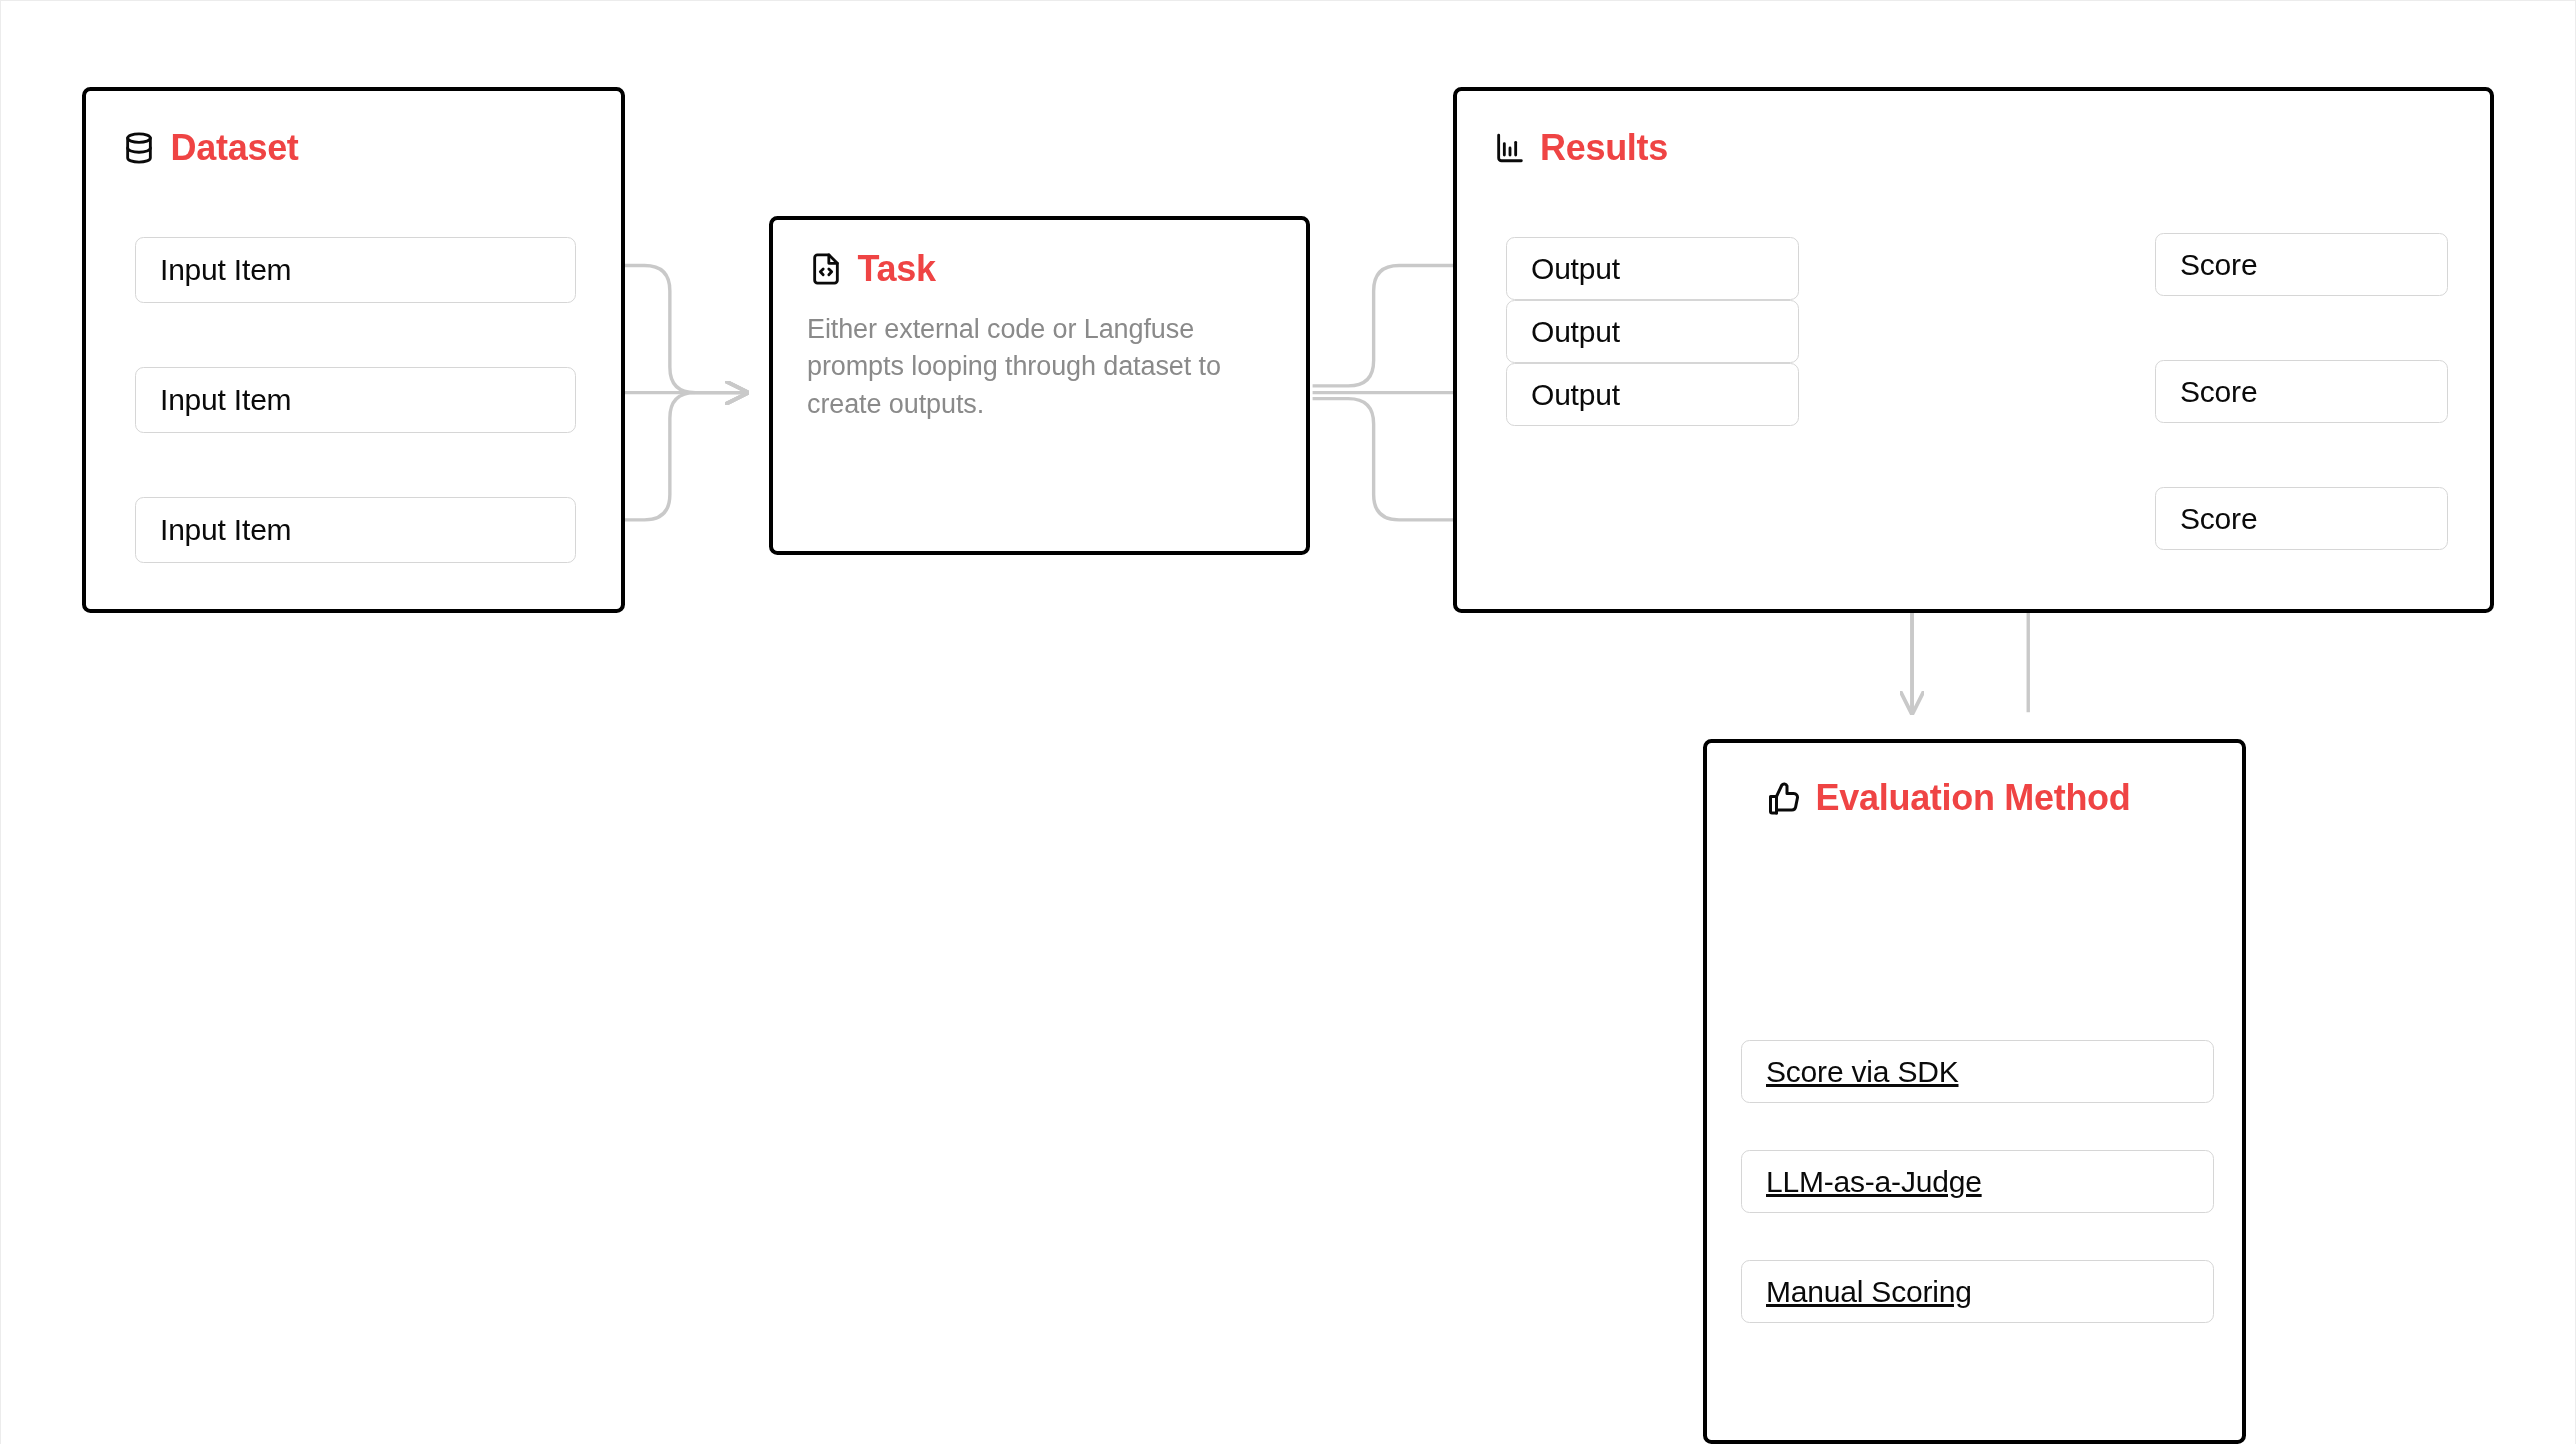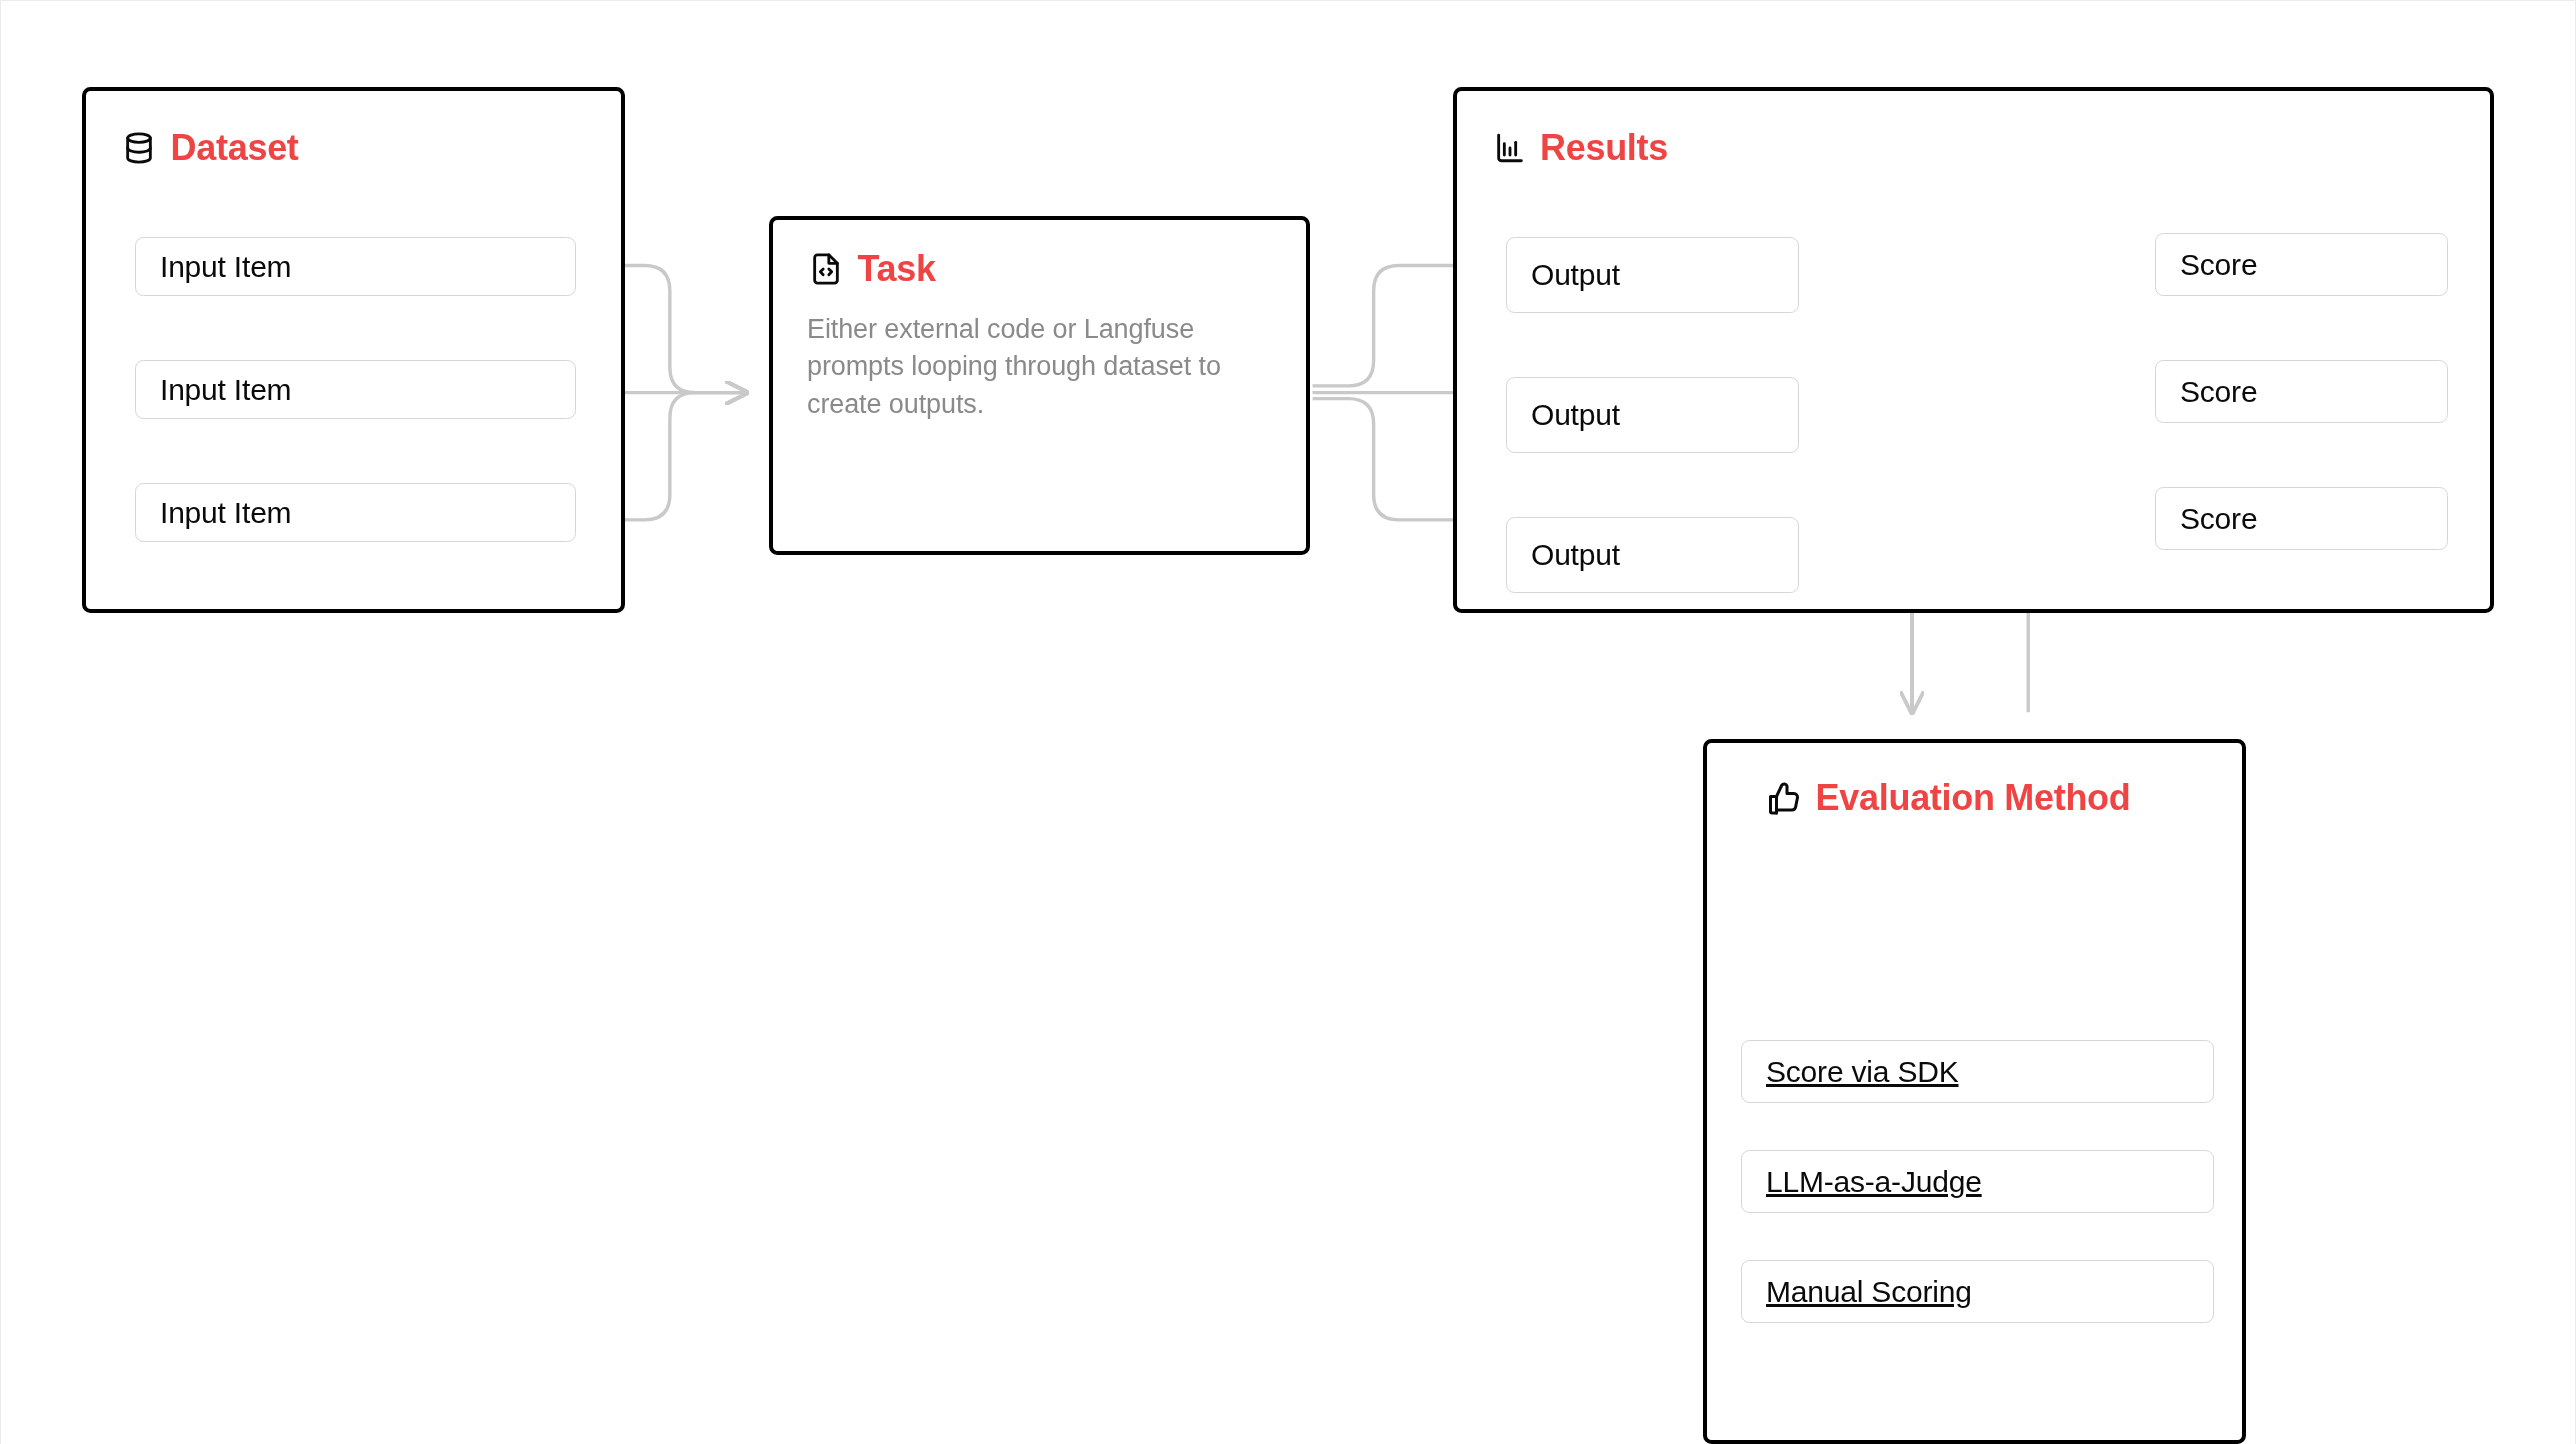--- a/index.html
+++ b/index.html
@@ -83,21 +83,21 @@
   }
   #node-dataset .node-header { margin: 38px 0 0 34px; }
   #dataset-chips {
     position: absolute;
     left: 49px;
     top: 146px;
     width: 441px;
   }
   #dataset-chips .chip {
     width: 441px;
-    height: 59px;
+    height: 66px;
     margin-bottom: 64px;
   }
 
   
   #node-task {
     left: 769px;
     top: 216px;
     width: 541px;
     height: 339px;
   }
@@ -114,22 +114,21 @@
     height: 526px;
   }
   #node-results .node-header { margin: 38px 0 0 34px; gap: 12px; }
   #results-outputs {
     position: absolute;
     left: 49px;
     top: 146px;
   }
   #results-outputs .chip {
     width: 293px;
-    height: 76px;
-    margin-bottom: 64px;
+    height: 63px;
     text-align: right;
   }
   #results-scores {
     position: absolute;
     left: 2155px;
     top: 233px;
   }
   #results-scores .chip {
     width: 293px;
     height: 63px;

